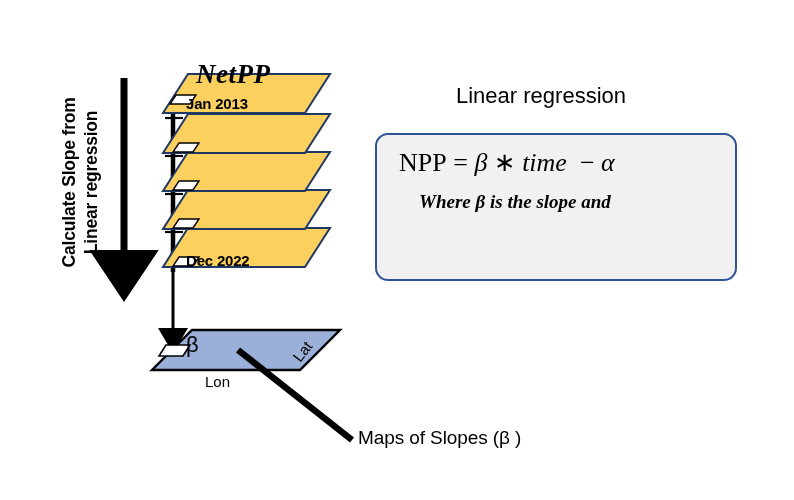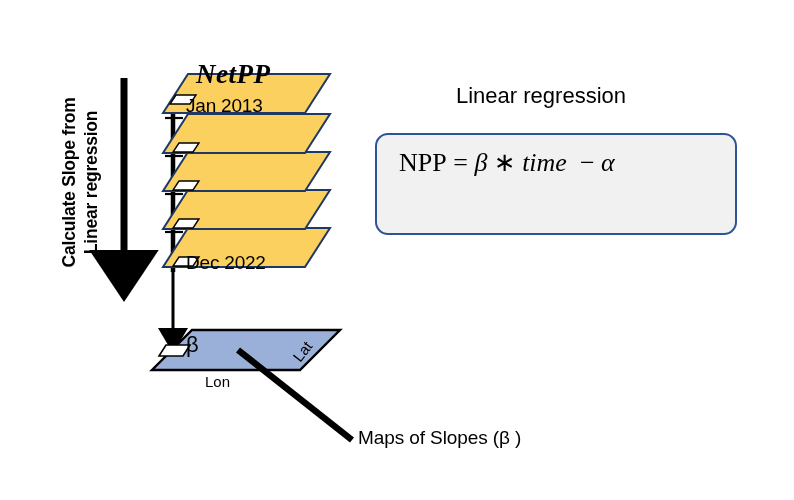--- a/index.html
+++ b/index.html
@@ -34,22 +34,22 @@
     font-family: "Liberation Serif", serif;
     font-weight: bold;
     font-style: italic;
     font-size: 27px;
     letter-spacing: 0.5px;
     margin-top: 34px;
   }
   
   .layer-date {
     font-family: "Liberation Sans", sans-serif;
-    font-weight: normal;
-    font-size: 19px;
+    font-weight: bold;
+    font-size: 15px;
     letter-spacing: -0.2px;
   }
   #date-top  { left: 186px; top: 96px; }
   #date-bot  { left: 186px; top: 253px; text-align: right; }
   
   #vertical-caption {
     position: absolute;
     left: -40px;
     top: 160px;
     width: 240px;
@@ -93,21 +93,21 @@
   #lr-title {
     left: 456px;
     top: 85px;
     font-size: 22px;
   }
   #eq-box {
     position: absolute;
     left: 375px;
     top: 133px;
     width: 362px;
-    height: 102px;
+    height: 148px;
     background: #f1f1f1;
     border: 2.5px solid #2e5396;
     border-radius: 13px;
     box-sizing: border-box;
   }
   #eq-main {
     position: absolute;
     left: 22px;
     top: 12px;
     font-family: "Liberation Serif", serif;
@@ -220,14 +220,15 @@
 
 <div class="lbl" id="maps-caption">Maps of Slopes (β )</div>
 
 <div class="lbl" id="lr-title">Linear regression</div>
 
 <div id="eq-box">
   <div id="eq-main">
     <span class="upright">NPP</span><span class="upright">&nbsp;</span><span class="upright">=</span><span class="upright">&nbsp;</span><span class="ital">β</span><span class="upright">&nbsp;</span><span class="upright">∗</span><span class="upright">&nbsp;</span><span class="ital">time</span><span class="upright">&nbsp;&nbsp;</span><span class="upright">−</span><span class="upright">&nbsp;</span><span class="ital">α</span>
   </div>
   <div id="eq-sub">
+    <div>Where β is the slope and</div>
   </div>
 </div>
 
 </body></html>

